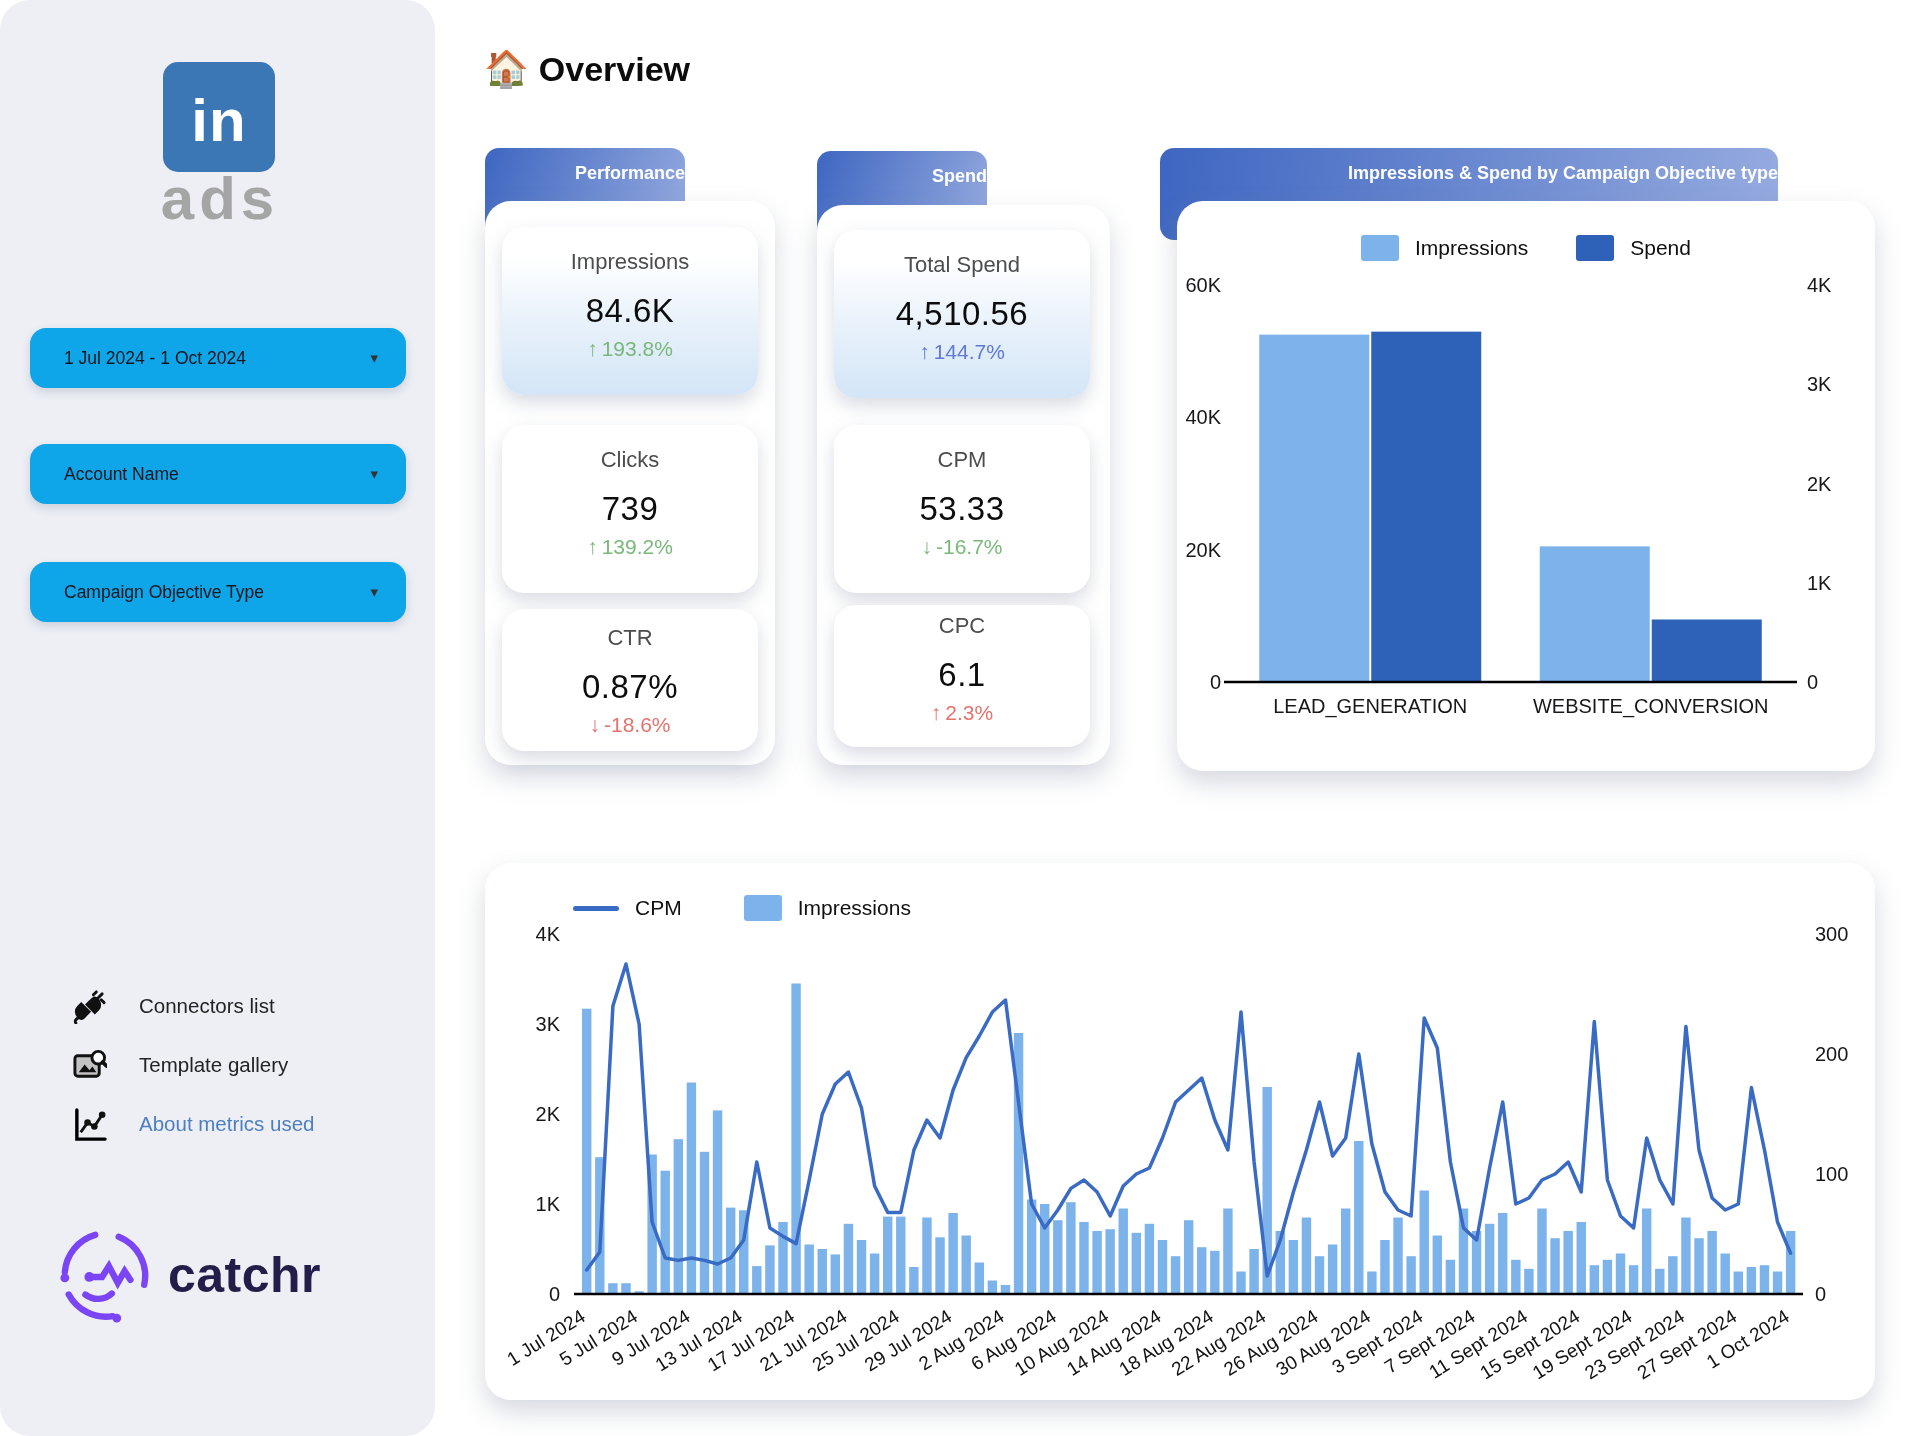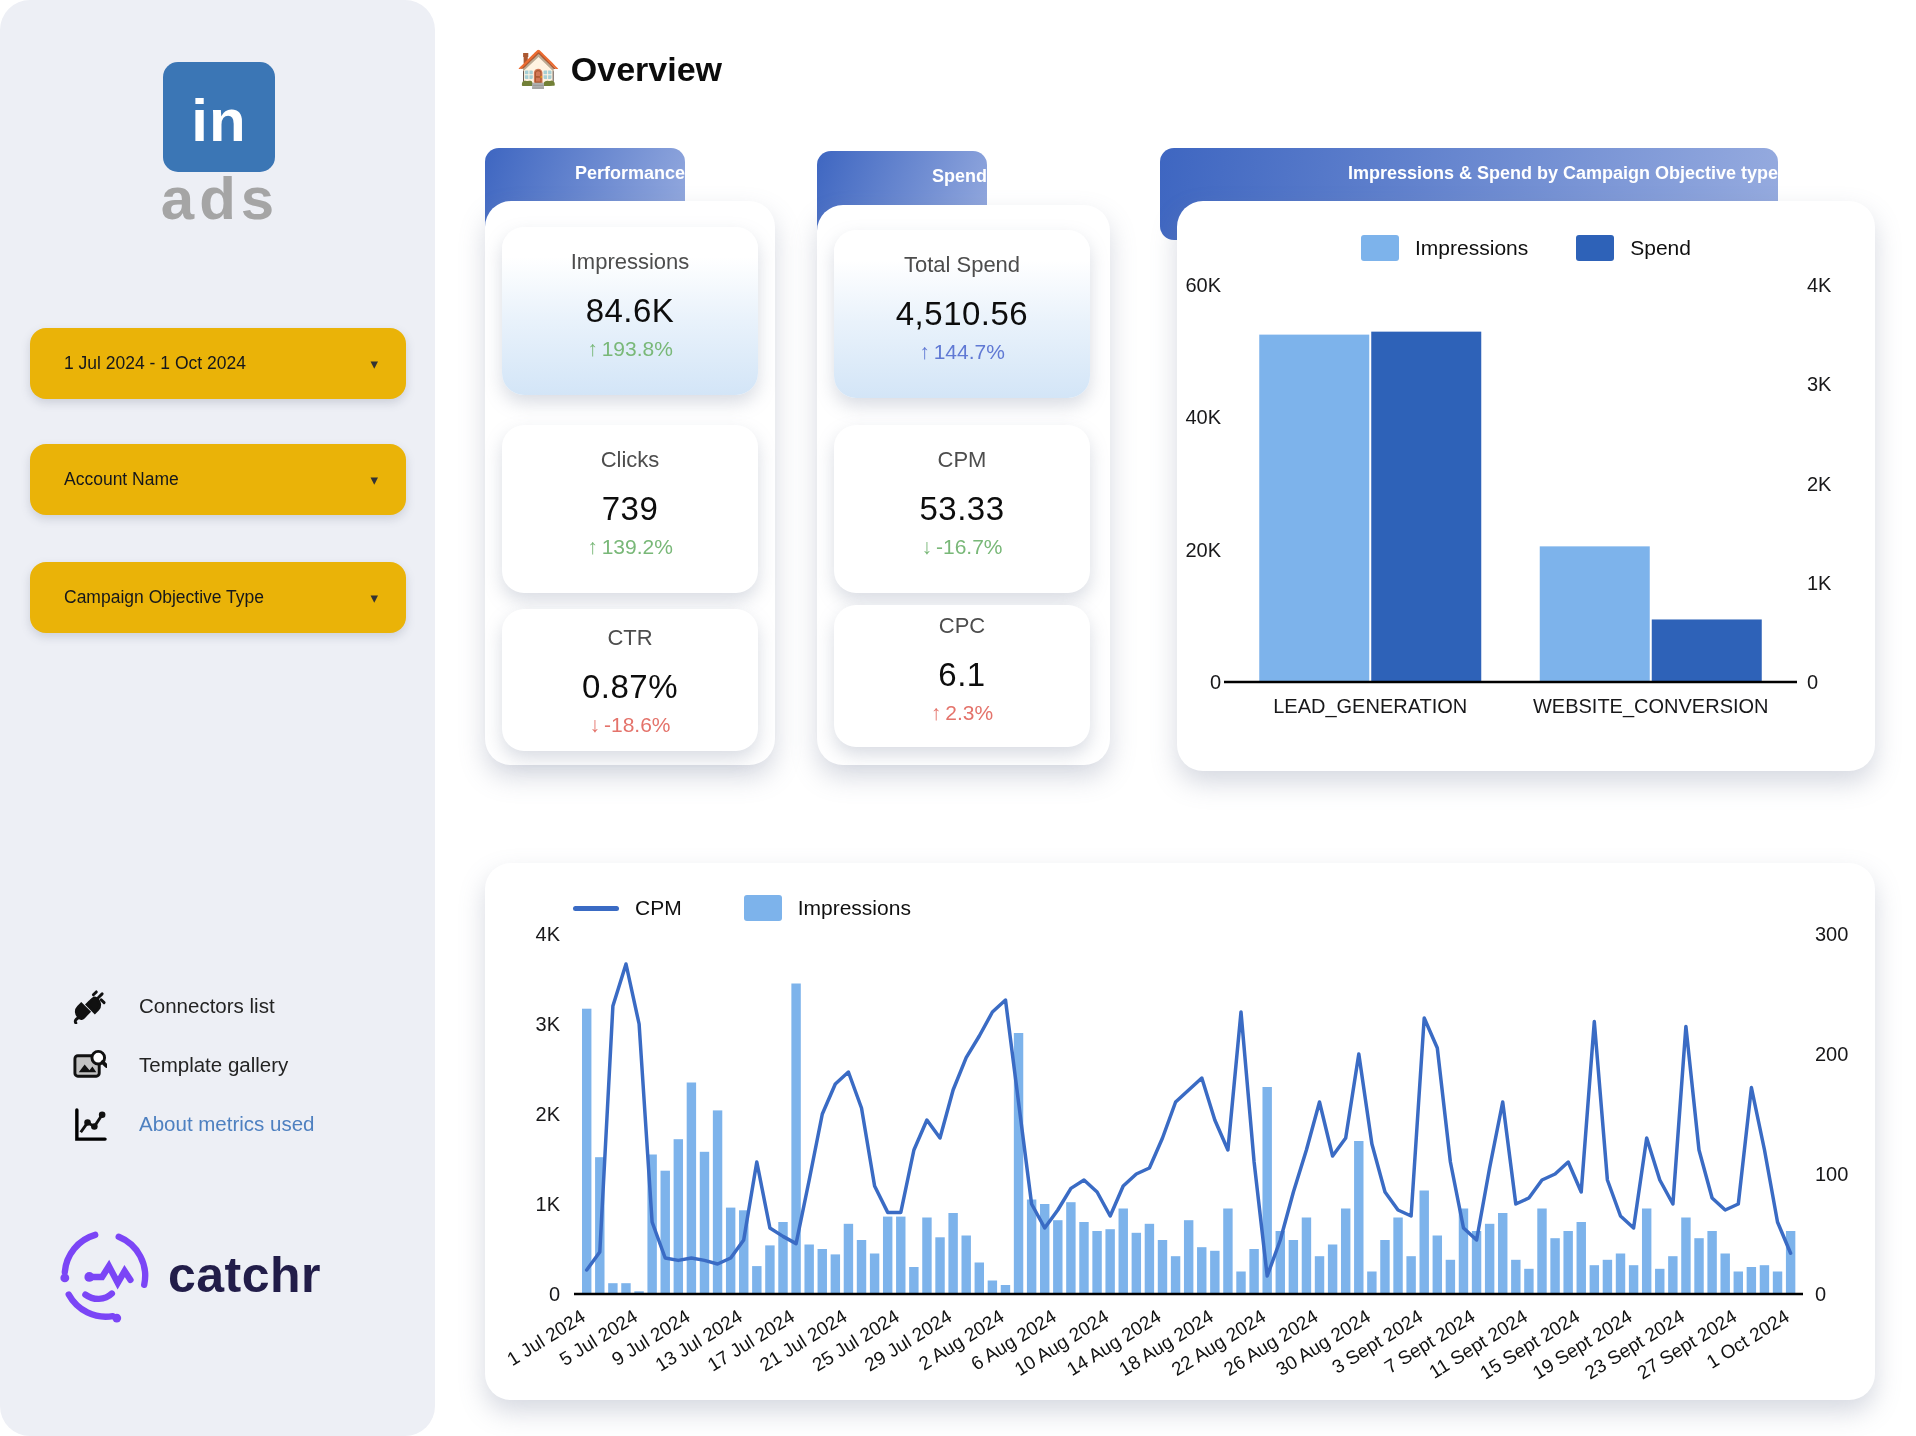--- a/index.html
+++ b/index.html
@@ -6,34 +6,34 @@
   body{font-family:"Liberation Sans","DejaVu Sans",sans-serif;color:#111;}
   .page{position:relative;width:1916px;height:1436px;background:#fff;overflow:hidden;}
 
   
   .sidebar{position:absolute;left:0;top:0;width:435px;height:1436px;background:#edeff5;border-radius:30px;}
   .li-logo{position:absolute;left:163px;top:62px;width:112px;height:110px;border-radius:15px;
            display:flex;align-items:center;justify-content:center;}
   .li-logo span{color:#fff;font-size:60px;font-weight:800;letter-spacing:1px;line-height:1;transform:translateY(4px);}
   .ads-word{position:absolute;left:140px;top:164px;width:160px;text-align:center;
             font-size:60px;font-weight:700;color:#a5a5a5;letter-spacing:5px;}
-  .filter{position:absolute;left:30px;width:376px;height:71px;background:#eab308;border-radius:16px;
+  .filter{position:absolute;left:30px;width:376px;height:60px;background:#0ea5e9;border-radius:16px;
           box-shadow:0 4px 10px rgba(90,100,125,.22);display:flex;align-items:center;
           justify-content:space-between;padding:0 28px 0 34px;box-sizing:border-box;cursor:pointer;}
   .filter .flabel{font-size:17.5px;color:#15171c;}
   .filter .caret{font-size:15px;color:#333;}
   .side-link{position:absolute;left:72px;height:40px;display:flex;align-items:center;gap:32px;cursor:pointer;}
   .side-link svg{width:35px;height:35px;flex:0 0 auto;}
   .side-link .llabel{font-size:20.5px;color:#232323;}
   .catchr{position:absolute;left:56px;top:1226px;display:flex;align-items:center;gap:14px;}
   .catchr svg{width:98px;height:98px;}
   .catchr .cword{font-size:50px;font-weight:800;color:#221d49;letter-spacing:.5px;}
 
   
-  .page-title{position:absolute;left:516px;top:48px;font-size:34px;font-weight:700;color:#0c0c0c;text-align:right;}
+  .page-title{position:absolute;left:484px;top:48px;font-size:34px;font-weight:700;color:#0c0c0c;text-align:right;}
   .page-title .emoji{font-size:36px;margin-right:10px;}
 
   .tab{position:absolute;border-radius:14px;color:#fff;font-weight:700;font-size:18px;
        box-sizing:border-box;padding:15px 0 0 26px;text-align:right;}
   .card{position:absolute;background:#fff;border-radius:26px;box-shadow:0 12px 26px rgba(120,130,155,.30);}
 
   .metric{position:absolute;left:17px;width:256px;background:#fff;border-radius:22px;
           box-shadow:0 8px 18px rgba(120,130,155,.28);text-align:center;box-sizing:border-box;padding-top:22px;}
   .metric.hl{background:linear-gradient(180deg,#ffffff 18%,#e9f2fb 55%,#d3e5f7 100%);}
   .metric .mlabel{font-size:22px;color:#4d4d4d;}

